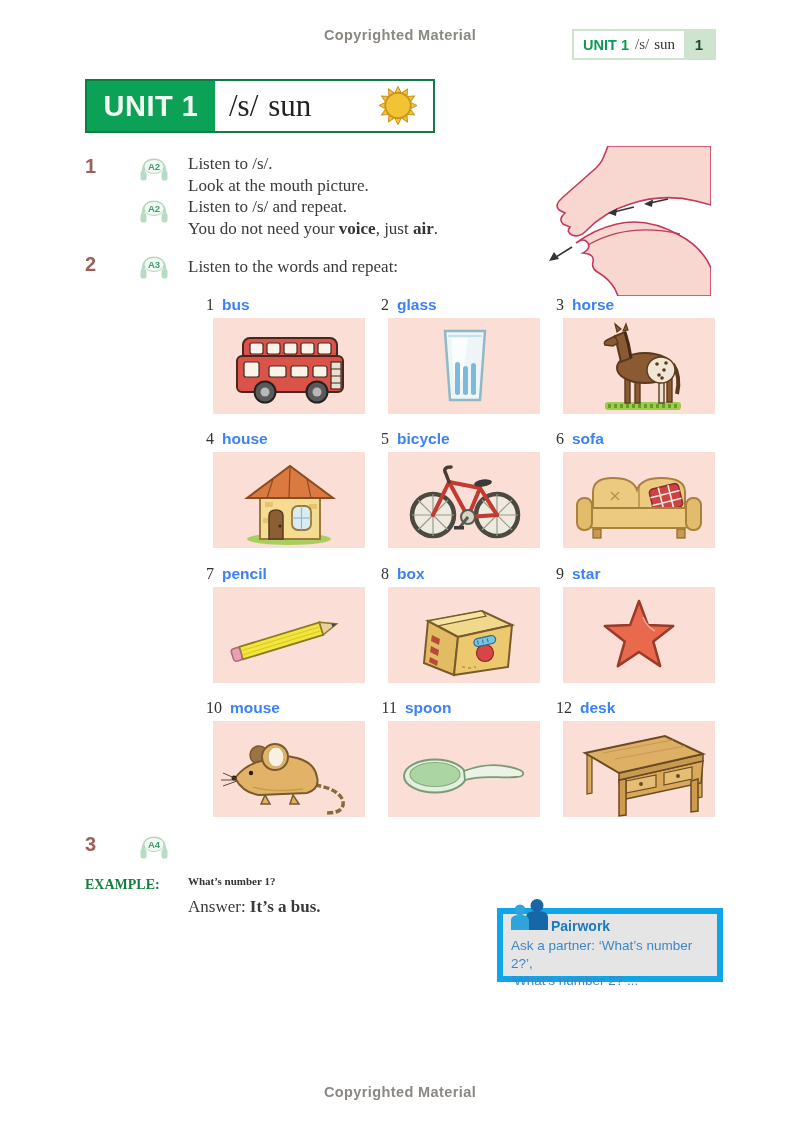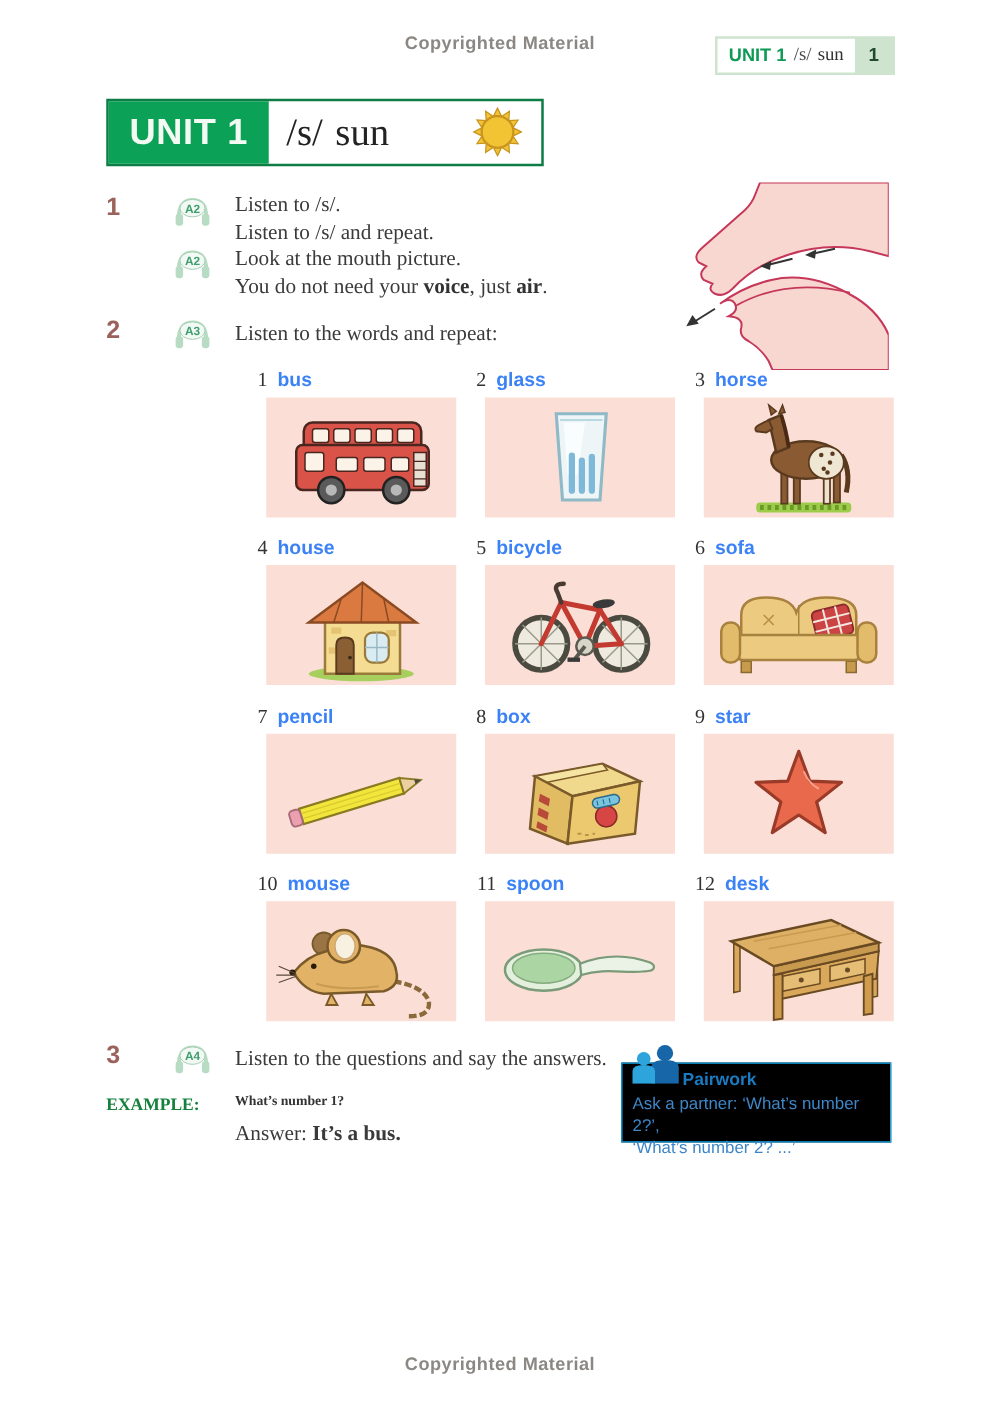--- a/index.html
+++ b/index.html
@@ -41,21 +41,21 @@
   .cap .wword{font-family:"Liberation Sans",sans-serif;font-weight:bold;font-size:15.5px;color:#3b82f6;}
   .pic{width:152px;height:96px;background:#fbdfd6;margin-left:13px;}
   .cap.wide .wnum{min-width:22px;}
 
   
   .example-label{font-weight:bold;font-size:14px;color:#15803d;}
   .ex-q{font-weight:bold;font-size:11px;color:#333;}
   .ex-a{font-size:17px;color:#3a3a3a;}
 
   
-  .pairwork{left:497px;top:850px;width:214px;height:62px;background:#000000;border:1px solid #0ea5e9;}
+  .pairwork{left:497px;top:908px;width:214px;height:62px;background:#e5e5e5;border:6px solid #0ea5e9;}
   .pw-people{position:absolute;top:-16px;left:6px;}
   .pw-title{position:absolute;top:4px;left:48px;font-family:"Liberation Sans",sans-serif;
             font-weight:bold;font-size:14px;color:#1a7ac2;}
   .pw-text{position:absolute;top:23px;left:8px;right:4px;font-family:"Liberation Sans",sans-serif;
            font-size:13.5px;line-height:17.5px;color:#3d87c8;}
 </style>
 </head>
 <body>
 
 <div class="page">
@@ -112,22 +112,22 @@
     <svg class="audio-icon" viewBox="0 0 32 27">
       <path d="M5,18 Q5,4 16,4 Q27,4 27,18" fill="none" stroke="#b7dcc3" stroke-width="3.2"></path>
       <rect x="2.5" y="15" width="6" height="9.5" rx="2.5" fill="#b7dcc3"></rect>
       <rect x="23.5" y="15" width="6" height="9.5" rx="2.5" fill="#b7dcc3"></rect>
       <ellipse cx="16" cy="10.5" rx="10" ry="7" fill="#f2f9f4" stroke="#a5cfb3" stroke-width="0.8"></ellipse>
       <text x="16" y="14" text-anchor="middle" font-family="Liberation Sans,sans-serif" font-size="9.5" font-weight="bold" fill="#3f9e6e">A2</text>
     </svg>
   </div>
   <div class="abs" style="left:188px;top:153px;width:330px;">
     <div class="line">Listen to /s/.</div>
+    <div class="line">Look at the mouth picture.</div>
     <div class="line">Listen to /s/ and repeat.</div>
-    <div class="line">Look at the mouth picture.</div>
     <div class="line"><span>You do not need your </span><b>voice</b><span>, just </span><b>air</b><span>.</span></div>
   </div>
 
   <div class="abs" style="left:516px;top:146px;">
     <svg width="195" height="150" viewBox="0 0 195 150">
       <path d="M92,0 L88,10 Q86,16 80,22 L46,52 Q38,59 43,64 L49,67 Q42,73 47,78 L54,81 Q50,86 56,89 Q63,92 70,85 Q88,66 114,58 Q147,47 180,55 L195,59 L195,0 Z" fill="#f8d7d0" stroke="#c5385a" stroke-width="1.6"></path>
       <path d="M60,97 Q68,91 72,97 Q75,103 67,107 Q79,108 77,116 Q75,123 83,127 Q93,133 99,143 L102,150 L195,150 L195,122 Q186,101 163,89 Q131,71 101,78 Q79,83 60,97 Z" fill="#f8d7d0" stroke="#c5385a" stroke-width="1.6"></path>
       <path d="M72,99 Q112,76 164,88" fill="none" stroke="#c5385a" stroke-width="1.4"></path>
       <line x1="118" y1="61" x2="98" y2="66" stroke="#333" stroke-width="1.6"></line>
       <polygon points="92,67 101,62.5 100,70" fill="#333"></polygon>
@@ -375,21 +375,20 @@
   <div class="abs ex-num" style="left:85px;top:833px;">3</div>
   <div class="abs" style="left:138px;top:834px;">
     <svg class="audio-icon" viewBox="0 0 32 27">
       <path d="M5,18 Q5,4 16,4 Q27,4 27,18" fill="none" stroke="#b7dcc3" stroke-width="3.2"></path>
       <rect x="2.5" y="15" width="6" height="9.5" rx="2.5" fill="#b7dcc3"></rect>
       <rect x="23.5" y="15" width="6" height="9.5" rx="2.5" fill="#b7dcc3"></rect>
       <ellipse cx="16" cy="10.5" rx="10" ry="7" fill="#f2f9f4" stroke="#a5cfb3" stroke-width="0.8"></ellipse>
       <text x="16" y="14" text-anchor="middle" font-family="Liberation Sans,sans-serif" font-size="9.5" font-weight="bold" fill="#3f9e6e">A4</text>
     </svg>
   </div>
-  <div class="abs line" style="left:188px;top:836px;">Listen to the questions and say the answers.</div>
 
   <div class="abs example-label" style="left:85px;top:877px;">EXAMPLE:</div>
   <div class="abs ex-q" style="left:188px;top:875px;">What’s number 1?</div>
   <div class="abs ex-a" style="left:188px;top:897px;"><span>Answer: </span><b>It’s a bus.</b></div>
 
   <div class="abs pairwork">
     <div class="pw-people">
       <svg width="42" height="32" viewBox="0 0 42 32">
         <circle cx="28" cy="7.5" r="6.5" fill="#1766a8"></circle>
         <path d="M17,32 L17,19 Q17,13 28,13 Q39,13 39,19 L39,32 Z" fill="#1766a8"></path>

